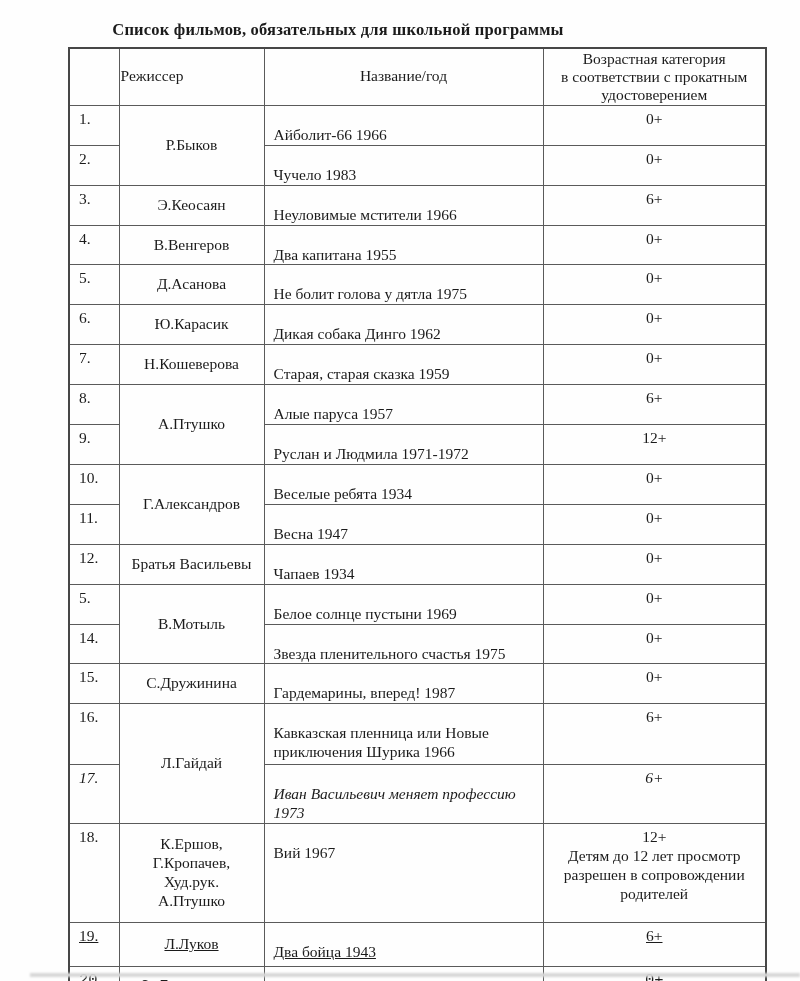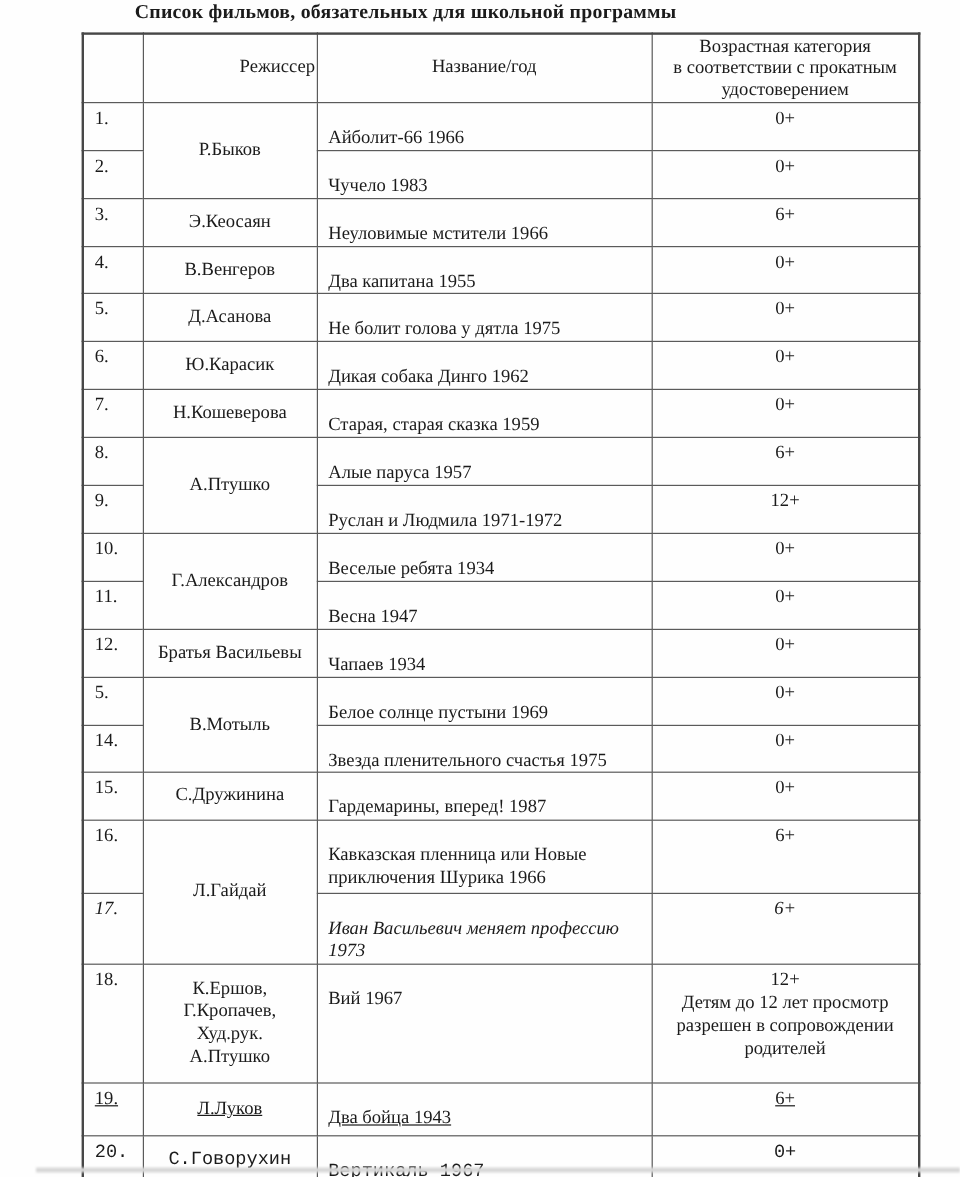--- a/index.html
+++ b/index.html
@@ -10,21 +10,21 @@
   .page {
     position: relative;
     width: 800px;
     height: 981px;
     background: #fefefe;
     overflow: hidden;
     font-family: "Liberation Serif", "DejaVu Serif", serif;
     color: #1b1b1b;
   }
   .doc-title {
-    padding-top: 0;
+    padding-top: 20px;
     width: 676px;
     text-align: center;
     font-size: 16.5px;
     font-weight: bold;
     letter-spacing: 0.2px;
     line-height: 1.2;
   }
   table.films {
     border-collapse: collapse;
     table-layout: fixed;
@@ -35,21 +35,21 @@
     line-height: 1.22;
   }
   table.films td, table.films th {
     border: 1px solid #5a5a5a;
     font-weight: normal;
     overflow: hidden;
   }
   tr.hdr { height: 55px; }
   tr.row { height: 38.6px; }
   th.c-num-h { width: 50px; }
-  th.c-dir-h { width: 145px; text-align: right; vertical-align: middle; }
+  th.c-dir-h { width: 145px; text-align: left; vertical-align: middle; }
   th.c-film-h { width: 279px; text-align: center; vertical-align: middle; margin-top: 20px; }
   th.c-age-h {
     width: 223px; text-align: center; vertical-align: middle;
     white-space: pre-line; line-height: 18px; padding: 1px 2px;
   }
   td.c-num {
     vertical-align: top; text-align: left;
     padding: 4px 2px 0 9px;
   }
   td.c-dir {

